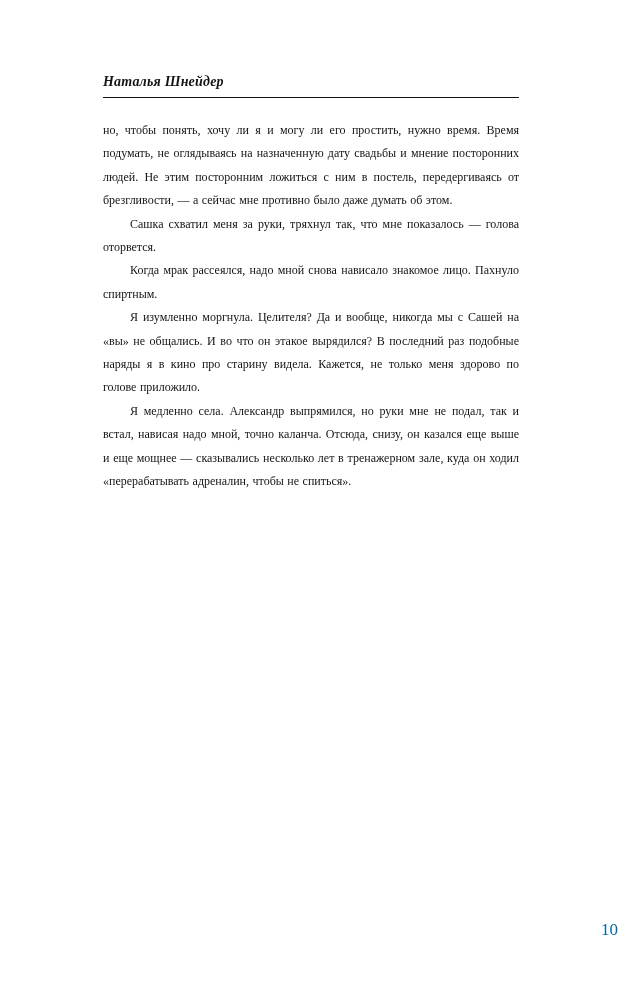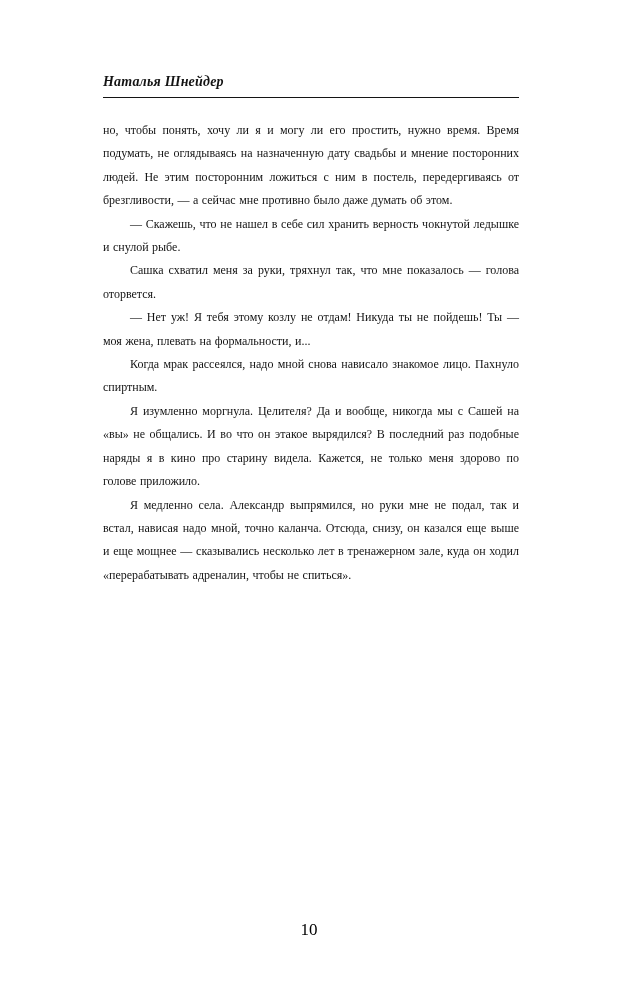--- a/index.html
+++ b/index.html
@@ -45,38 +45,36 @@
     word-spacing: 0.5px;
   }
   .text-block p.no-indent {
     text-indent: 0;
   }
   .page-number {
     position: absolute;
     left: 0;
     width: 100%;
     top: 920px;
-    text-align: center;
+    text-align: right;
     font-size: 17px;
-    color: #000000;
+    color: #0369a1;
   }
 </style>
 </head>
 <body>
 
 <div class="page">
   <div class="content">
     <div class="running-header">Наталья Шнейдер</div>
     <hr class="header-rule">
 
     <div class="text-block">
       <p class="no-indent">но, чтобы понять, хочу ли я и могу ли его простить, нужно время. Время подумать, не оглядываясь на назначенную дату свадьбы и мнение посторонних людей. Не этим посторонним ложиться с ним в постель, передергиваясь от брезгливости, — а сейчас мне противно было даже думать об этом.</p>
-      <p>— Скажешь, что не нашел в себе сил хранить верность чокнутой ледышке и снулой рыбе.</p>
       <p>Сашка схватил меня за руки, тряхнул так, что мне показалось — голова оторвется.</p>
-      <p>— Нет уж! Я тебя этому козлу не отдам! Никуда ты не пойдешь! Ты — моя жена, плевать на формальности, и...</p>
       <p>Когда мрак рассеялся, надо мной снова нависало знакомое лицо. Пахнуло спиртным.</p>
       <p>Я изумленно моргнула. Целителя? Да и вообще, никогда мы с Сашей на «вы» не общались. И во что он этакое вырядился? В последний раз подобные наряды я в кино про старину видела. Кажется, не только меня здорово по голове приложило.</p>
       <p>Я медленно села. Александр выпрямился, но руки мне не подал, так и встал, нависая надо мной, точно каланча. Отсюда, снизу, он казался еще выше и еще мощнее — сказывались несколько лет в тренажерном зале, куда он ходил «перерабатывать адреналин, чтобы не спиться».</p>
     </div>
   </div>
 
   <div class="page-number">10</div>
 </div>
 
 </body></html>

